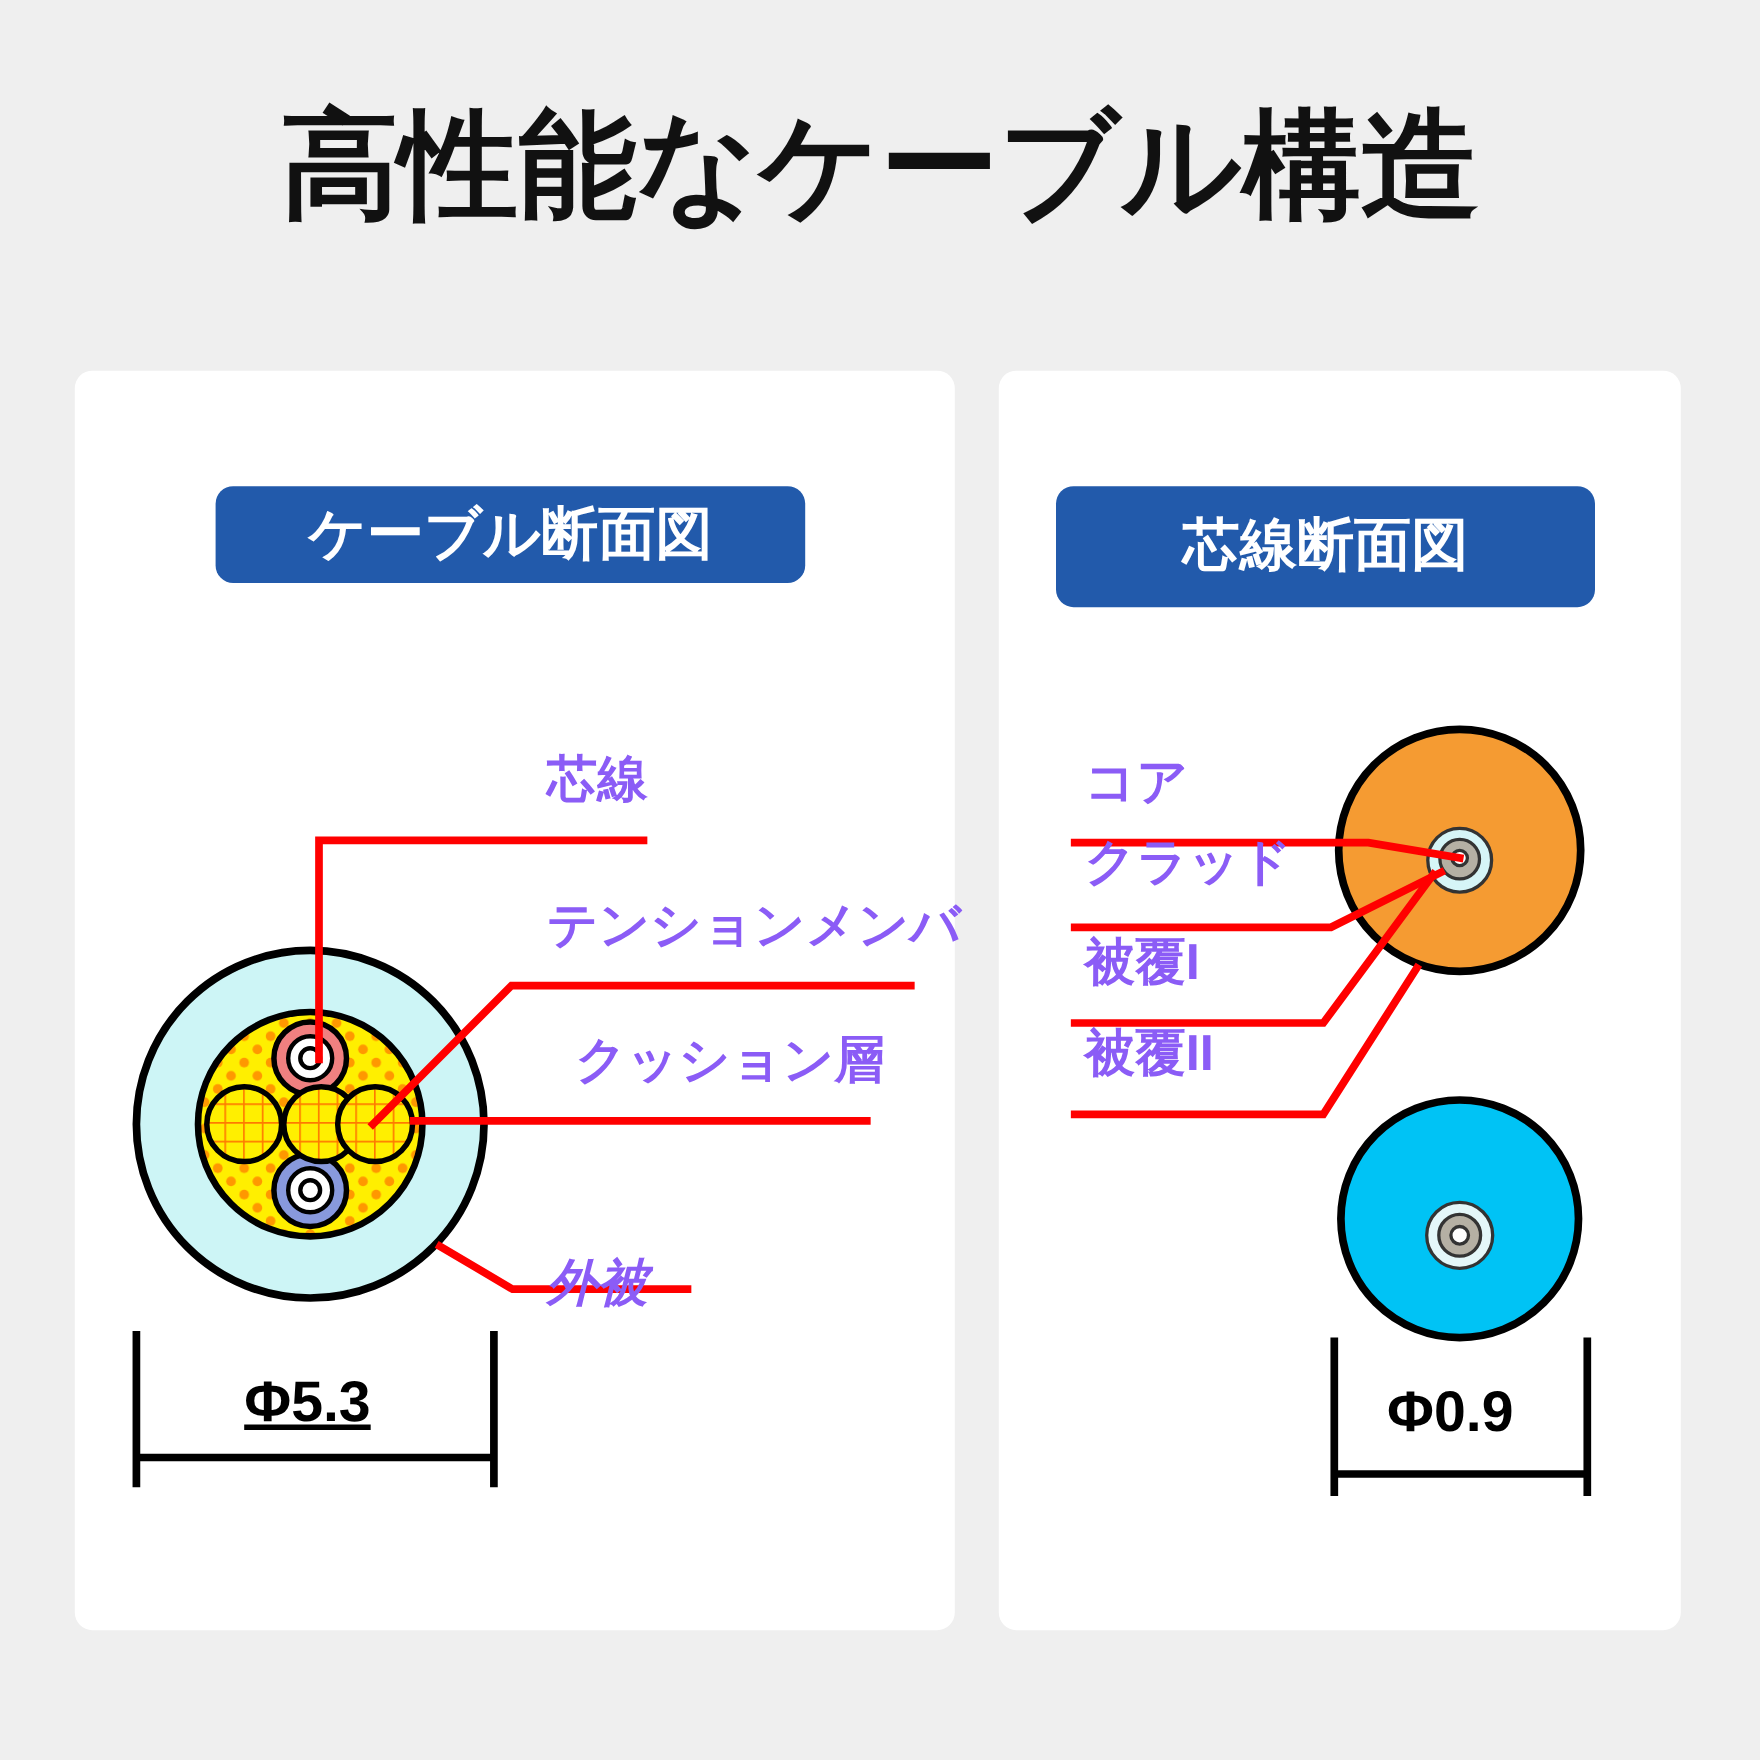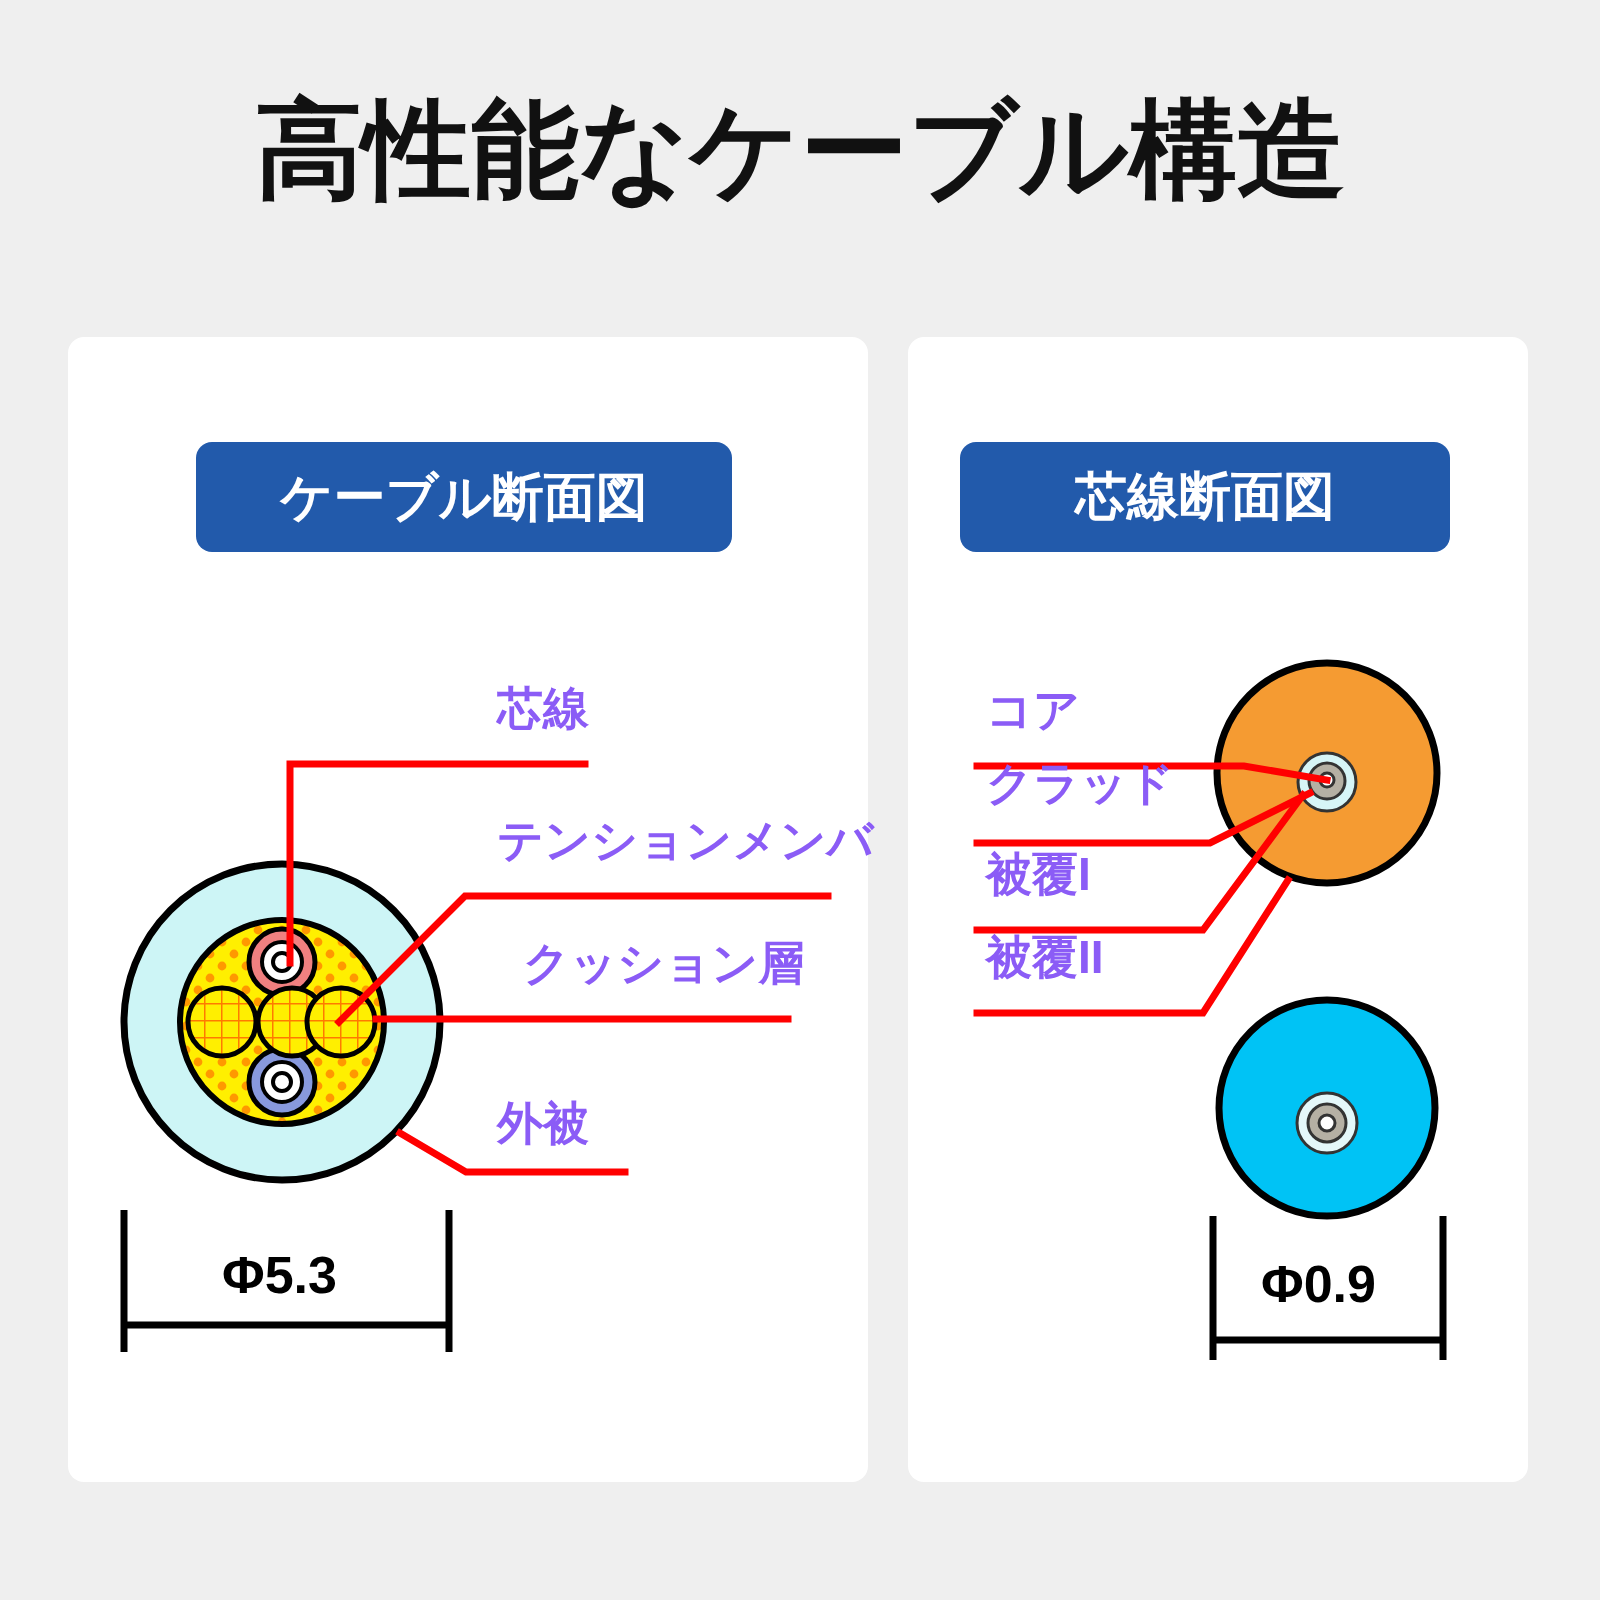--- a/index.html
+++ b/index.html
@@ -44,21 +44,21 @@
     background: #225aab;
     border-radius: 16px;
     color: #ffffff;
     font-size: 52px;
     font-weight: bold;
     display: flex;
     align-items: center;
     justify-content: center;
     line-height: 1;
   }
-  #badge-cable { left: 196px; top: 442px; width: 536px; height: 110px; }
+  #badge-cable { left: 196px; top: 442px; width: 536px; height: 88px; }
   #badge-fiber { left: 960px; top: 442px; width: 490px; height: 110px; font-family: Liberation Serif, serif; }
 
   .diagram-svg {
     position: absolute;
     top: 0;
     left: 0;
     width: 1600px;
     height: 1600px;
     pointer-events: none;
   }
@@ -175,23 +175,23 @@
     </g>
   </g>
 </svg>
 
 <div class="lbl" style="left:497px; top:685px;">芯線</div>
 
 <div class="lbl" style="left:497px; top:817px;">テンションメンバ</div>
 
 <div class="lbl" style="left:523px; top:940px;">クッション層</div>
 
-<div class="lbl" style="left:497px; top:1100px;">外被</div>
+<div class="lbl" style="left:497px; top:1143px;font-style:italic;">外被</div>
 
-<div class="dim-lbl" style="left:222px; top:1249px;">Φ5.3</div>
+<div class="dim-lbl" style="left:222px; top:1249px;text-decoration:underline;">Φ5.3</div>
 
 <div class="lbl" style="left:986px; top:687px;">コア</div>
 
 <div class="lbl" style="left:986px; top:764px;font-family:Liberation Mono, monospace;">クラッド</div>
 
 <div class="lbl" style="left:986px; top:851px;">被覆I</div>
 
 <div class="lbl" style="left:986px; top:934px;text-align:center;">被覆II</div>
 
 <div class="dim-lbl" style="left:1261px; top:1258px;">Φ0.9</div>

